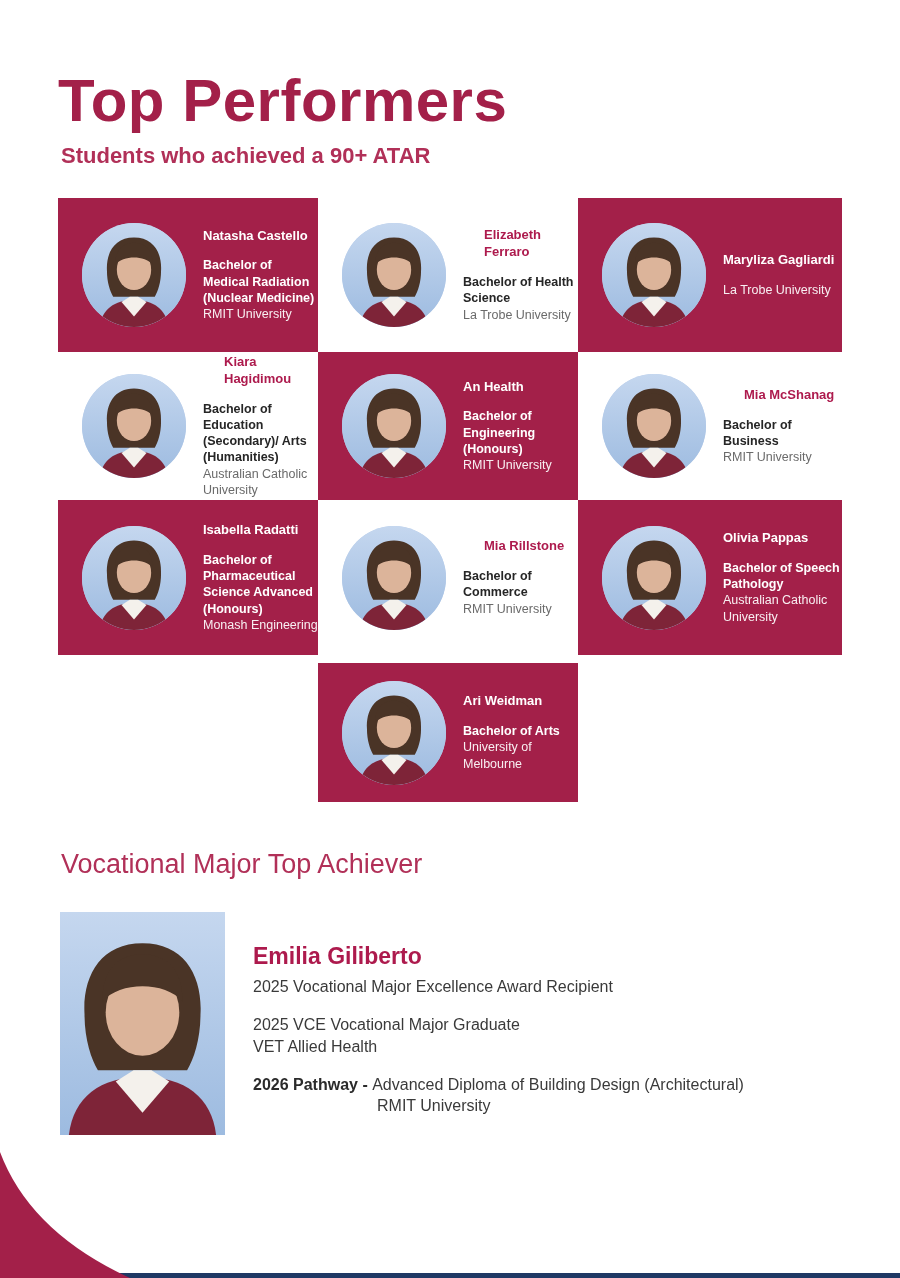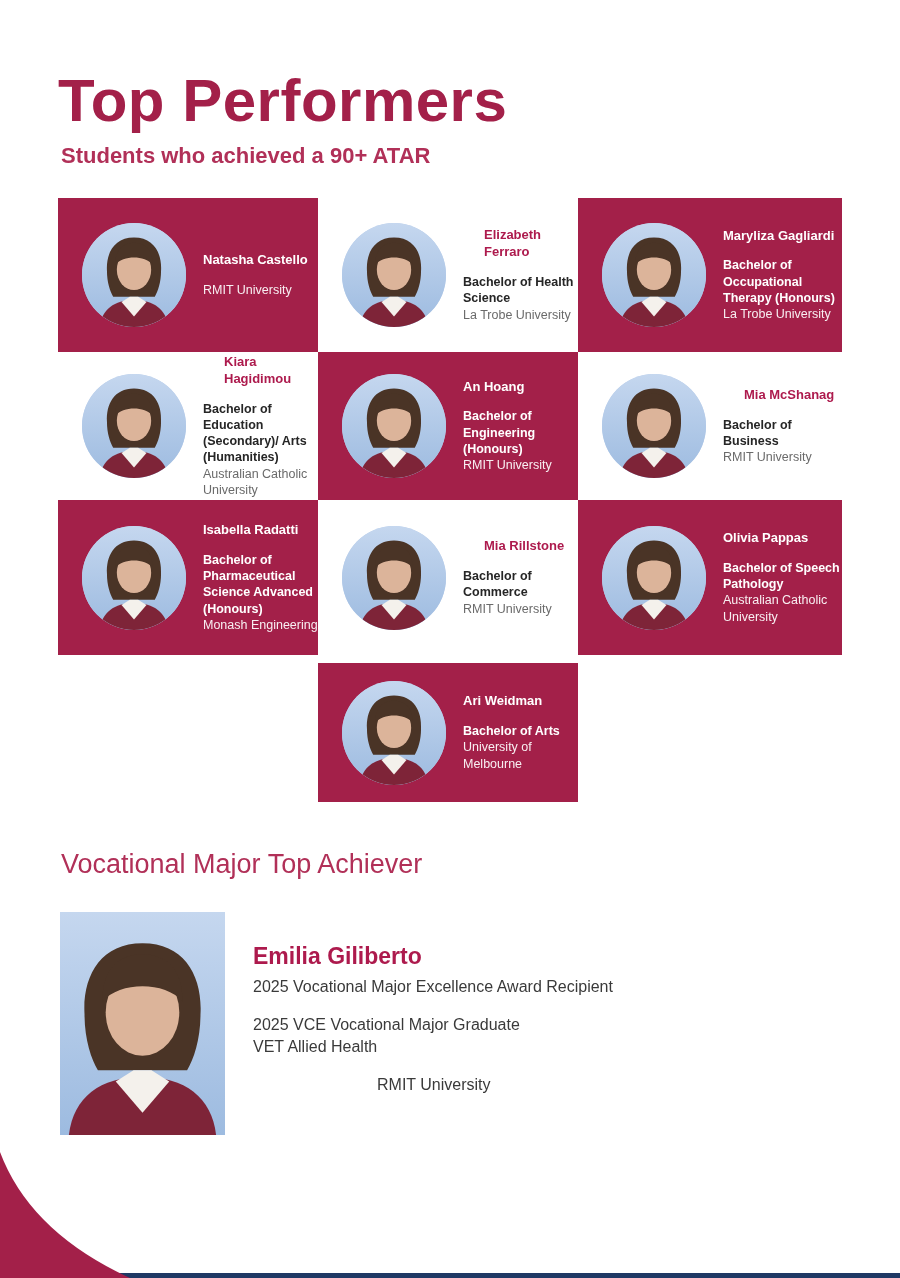--- a/index.html
+++ b/index.html
@@ -140,20 +140,21 @@
 
 <div class="students-grid">
     <div class="card card-maroon">
     <div class="avatar">
       <svg viewBox="0 0 100 100" preserveAspectRatio="xMidYMid slice">
           <use href="#portrait-person"></use>
         </svg>
     </div>
     <div class="card-text">
       <div class="student-name">Natasha Castello</div>
+      <div class="student-degree">Bachelor of Medical Radiation (Nuclear Medicine)</div>
       <div class="student-university">RMIT University</div>
     </div>
   </div>
     <div class="card card-white">
     <div class="avatar">
       <svg viewBox="0 0 100 100" preserveAspectRatio="xMidYMid slice">
           <use href="#portrait-person"></use>
         </svg>
     </div>
     <div class="card-text">
@@ -163,21 +164,20 @@
     </div>
   </div>
     <div class="card card-maroon">
     <div class="avatar">
       <svg viewBox="0 0 100 100" preserveAspectRatio="xMidYMid slice">
           <use href="#portrait-person"></use>
         </svg>
     </div>
     <div class="card-text">
       <div class="student-name">Maryliza Gagliardi</div>
-      <div class="student-degree">Bachelor of Occupational Therapy (Honours)</div>
       <div class="student-university">La Trobe University</div>
     </div>
   </div>
     <div class="card card-white">
     <div class="avatar">
       <svg viewBox="0 0 100 100" preserveAspectRatio="xMidYMid slice">
           <use href="#portrait-person"></use>
         </svg>
     </div>
     <div class="card-text">
@@ -186,21 +186,21 @@
       <div class="student-university">Australian Catholic University</div>
     </div>
   </div>
     <div class="card card-maroon">
     <div class="avatar">
       <svg viewBox="0 0 100 100" preserveAspectRatio="xMidYMid slice">
           <use href="#portrait-person"></use>
         </svg>
     </div>
     <div class="card-text">
-      <div class="student-name">An Hoang</div>
+      <div class="student-name">An Health</div>
       <div class="student-degree">Bachelor of Engineering (Honours)</div>
       <div class="student-university">RMIT University</div>
     </div>
   </div>
     <div class="card card-white">
     <div class="avatar">
       <svg viewBox="0 0 100 100" preserveAspectRatio="xMidYMid slice">
           <use href="#portrait-person"></use>
         </svg>
     </div>
@@ -269,20 +269,21 @@
 </div>
 
 <div class="vm-text">
   <div class="vm-name">Emilia Giliberto</div>
   <div>2025 Vocational Major Excellence Award Recipient</div>
   <div class="vm-block">
     <div>2025 VCE Vocational Major Graduate</div>
     <div>VET Allied Health</div>
   </div>
   <div class="vm-block">
+    <div><span class="vm-pathway-label">2026 Pathway - </span><span>Advanced Diploma of Building Design (Architectural)</span></div>
     <div class="vm-pathway-uni">RMIT University</div>
   </div>
 </div>
 
 <svg class="corner-wedge" viewBox="0 0 130 126">
   <path d="M0 0 Q 30 80 130 126 L 0 126 Z" fill="#A32049"></path>
 </svg>
 <div class="footer-bar"></div>
 
 </body></html>

